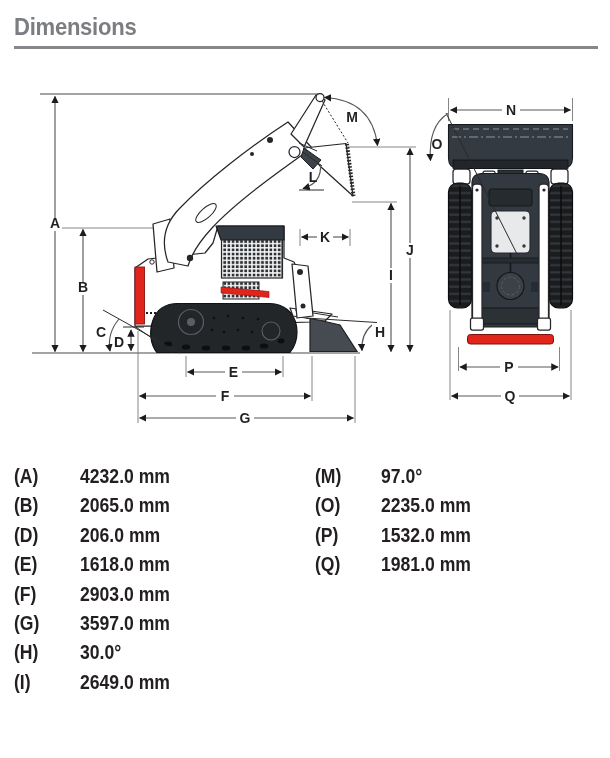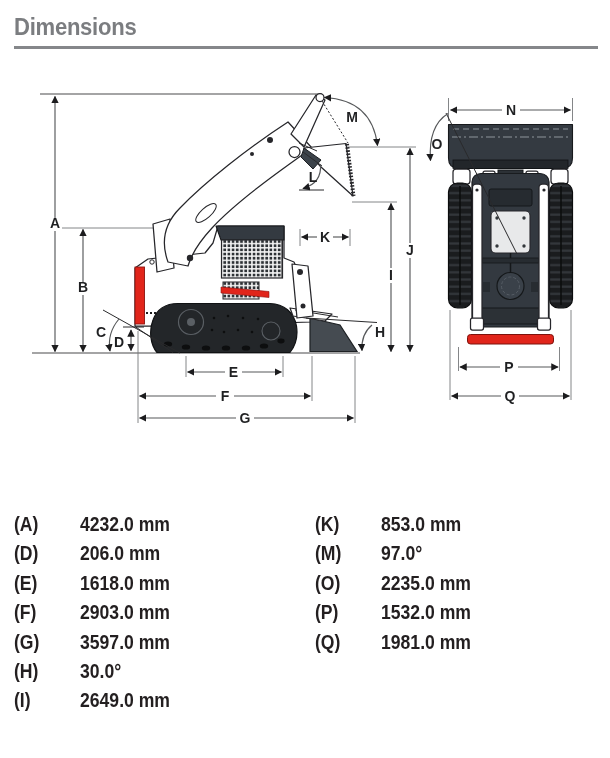--- a/index.html
+++ b/index.html
@@ -13,21 +13,21 @@
   .ext{stroke:#76787b;stroke-width:0.9;fill:none;}
   .ref{stroke:#4a4b4d;stroke-width:1.2;fill:none;}
   .dl{stroke:#56585a;stroke-width:1.15;fill:none;}
   .thin{stroke:#2a2a2c;stroke-width:1;fill:none;}
   .ol{fill:#ffffff;stroke:#26262a;stroke-width:1.25;stroke-linejoin:round;}
   .dk{fill:#343a41;stroke:#17191c;stroke-width:1.1;stroke-linejoin:round;}
   svg text{font-family:"Liberation Sans",sans-serif;font-weight:bold;font-size:14px;
            fill:#1f2022;text-anchor:middle;}
   
   .legend{position:absolute;top:462px;left:0;width:610px;color:#231f20;}
-  .col{position:absolute;top:0;margin-top:48px;}
+  .col{position:absolute;top:0;}
   .col.left{left:14px;}
   .col.right{left:315px;}
   .dim-row{height:29.4px;line-height:29.4px;white-space:nowrap;}
   .dim-row .k,.dim-row .v{display:inline-block;font-size:20px;font-weight:bold;
       transform:scaleX(0.88);transform-origin:left;}
   .dim-row .k{width:66px;}
 </style>
 </head>
 <body>
 
@@ -231,29 +231,29 @@
       <text x="511" y="114.5">N</text>
       <text x="437" y="148.5">O</text>
       <text x="509" y="371.5">P</text>
       <text x="510" y="400.5">Q</text>
     </g>
   </svg>
 
   <div class="legend">
     <div class="col left">
       <div class="dim-row"><span class="k">(A)</span><span class="v">4232.0 mm</span></div>
+      <div class="dim-row"><span class="k">(B)</span><span class="v">2065.0 mm</span></div>
       <div class="dim-row"><span class="k">(D)</span><span class="v">206.0 mm</span></div>
       <div class="dim-row"><span class="k">(E)</span><span class="v">1618.0 mm</span></div>
       <div class="dim-row"><span class="k">(F)</span><span class="v">2903.0 mm</span></div>
       <div class="dim-row"><span class="k">(G)</span><span class="v">3597.0 mm</span></div>
       <div class="dim-row"><span class="k">(H)</span><span class="v">30.0°</span></div>
       <div class="dim-row"><span class="k">(I)</span><span class="v">2649.0 mm</span></div>
     </div>
     <div class="col right">
-      <div class="dim-row"><span class="k">(K)</span><span class="v">853.0 mm</span></div>
       <div class="dim-row"><span class="k">(M)</span><span class="v">97.0°</span></div>
       <div class="dim-row"><span class="k">(O)</span><span class="v">2235.0 mm</span></div>
       <div class="dim-row"><span class="k">(P)</span><span class="v">1532.0 mm</span></div>
       <div class="dim-row"><span class="k">(Q)</span><span class="v">1981.0 mm</span></div>
     </div>
   </div>
 
 </div>
 
 </body></html>

